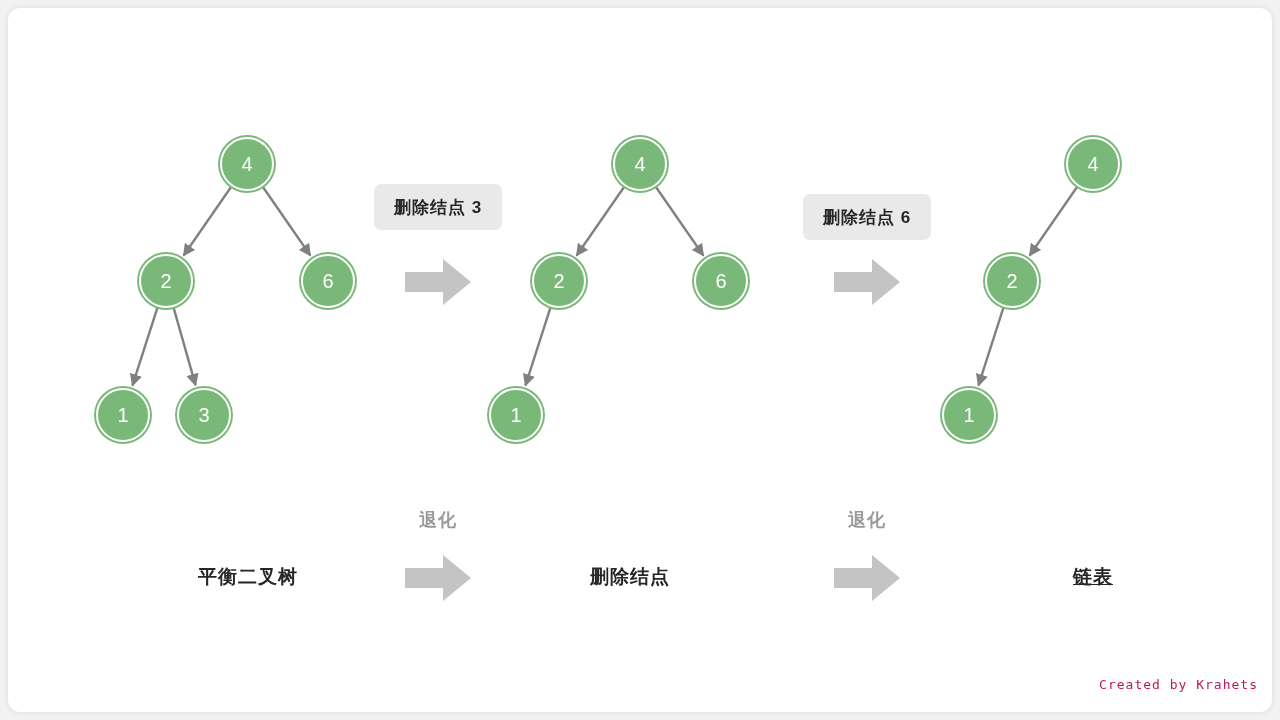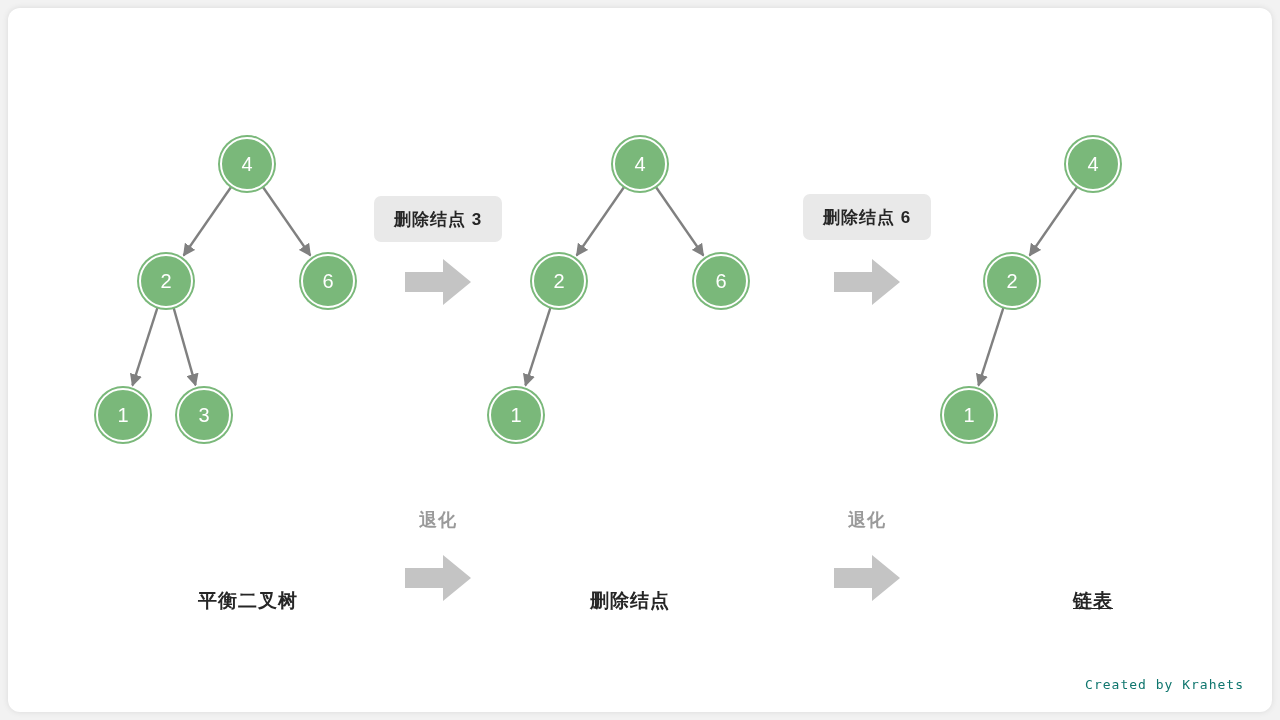--- a/index.html
+++ b/index.html
@@ -86,37 +86,36 @@
   .block-arrow svg { display: block; width: 100%; height: 100%; }
 
   
   .caption {
     position: absolute;
     color: #262626;
     font-size: 19px;
     font-weight: bold;
     white-space: nowrap;
     letter-spacing: 1px;
-    margin-top: 24px;
   }
   .sublabel {
     position: absolute;
     color: #9a9a9a;
     font-size: 18px;
     font-weight: bold;
     white-space: nowrap;
     letter-spacing: 1px;
     text-align: center;
   }
 
   #credit {
     position: absolute;
-    right: 28px;
+    right: 14px;
     bottom: 20px;
-    color: #0f766e;
+    color: #be185d;
     font-size: 13px;
     font-family: "DejaVu Sans Mono", "Liberation Mono", monospace;
     letter-spacing: 1px;
     white-space: nowrap;
   }
 </style>
 </head>
 <body>
 
 <div id="stage">
@@ -173,21 +172,21 @@
           <span>4</span>
         </div>
         <div class="node" style="left: 977px; top: 246px;">
           <span>2</span>
         </div>
         <div class="node" style="left: 934px; top: 380px;">
           <span>1</span>
         </div>
       </div>
     <div id="badges-layer">
-        <div class="badge" style="left: 366px; top: 188px;">删除结点  3</div>
+        <div class="badge" style="left: 366px; top: 176px;">删除结点  3</div>
         <div class="badge" style="left: 795px; top: 186px; text-align: right;">删除结点  6</div>
       </div>
     <div id="arrows-layer">
         <div class="block-arrow" style="left: 397px; top: 251px;">
           <svg viewBox="0 0 66 46" xmlns="http://www.w3.org/2000/svg">
             <path d="M0 13 L38 13 L38 0 L66 23 L38 46 L38 33 L0 33 Z" fill="#c4c4c4"></path>
           </svg>
         </div>
         <div class="block-arrow" style="left: 826px; top: 251px;">
           <svg viewBox="0 0 66 46" xmlns="http://www.w3.org/2000/svg">

